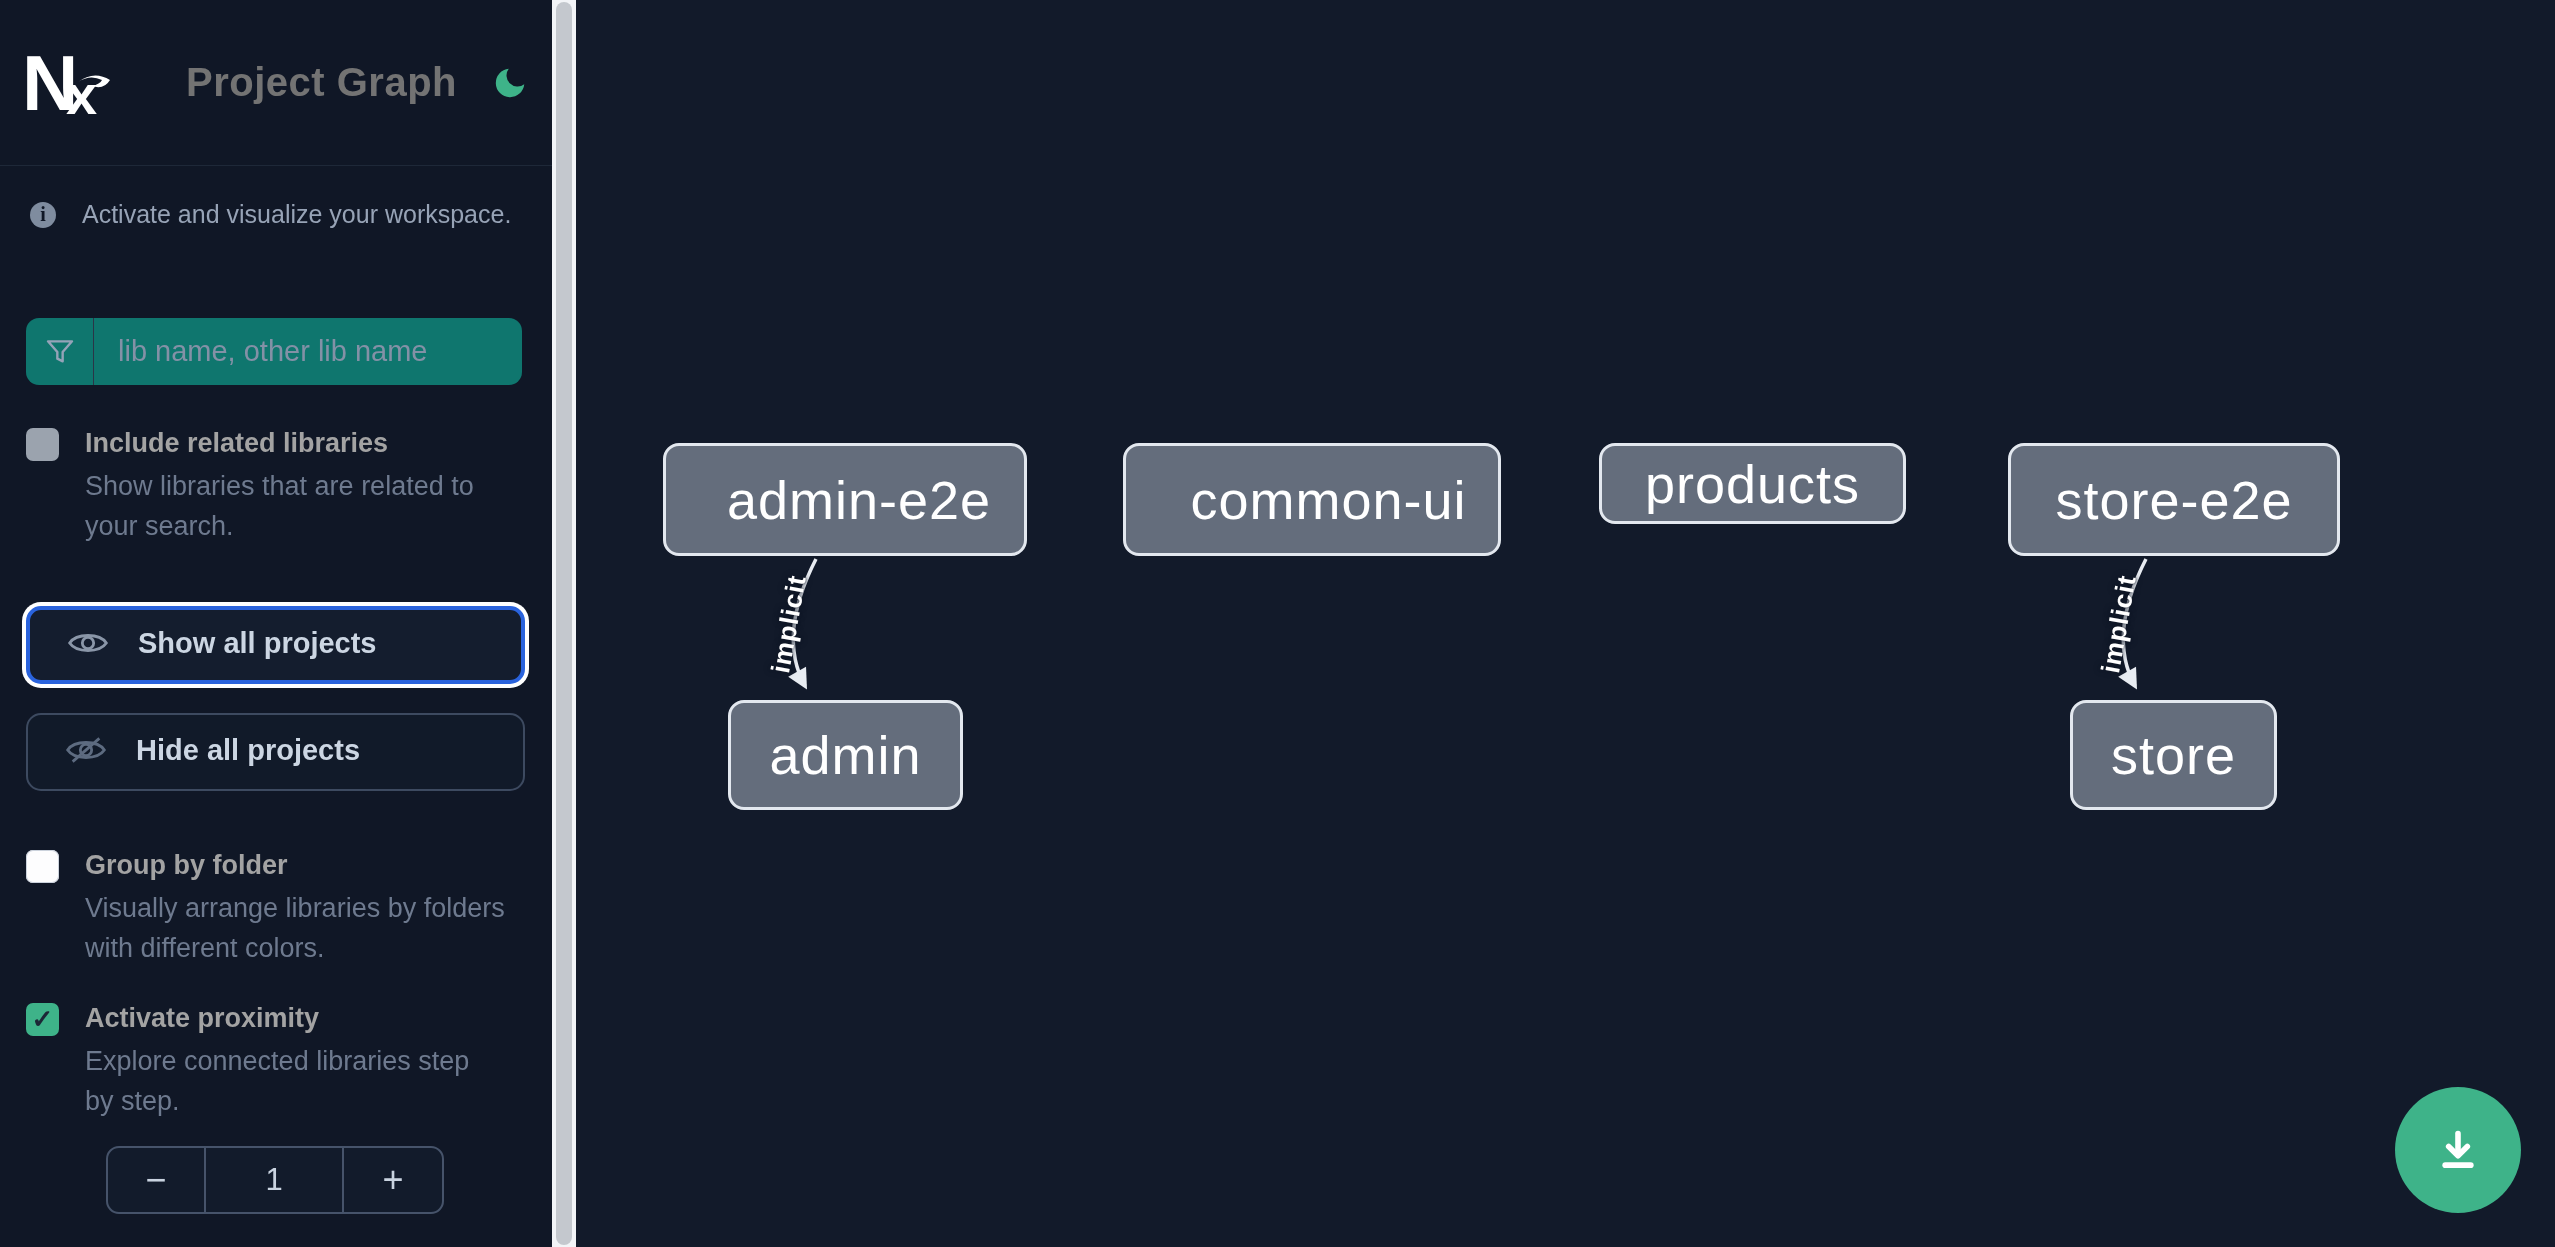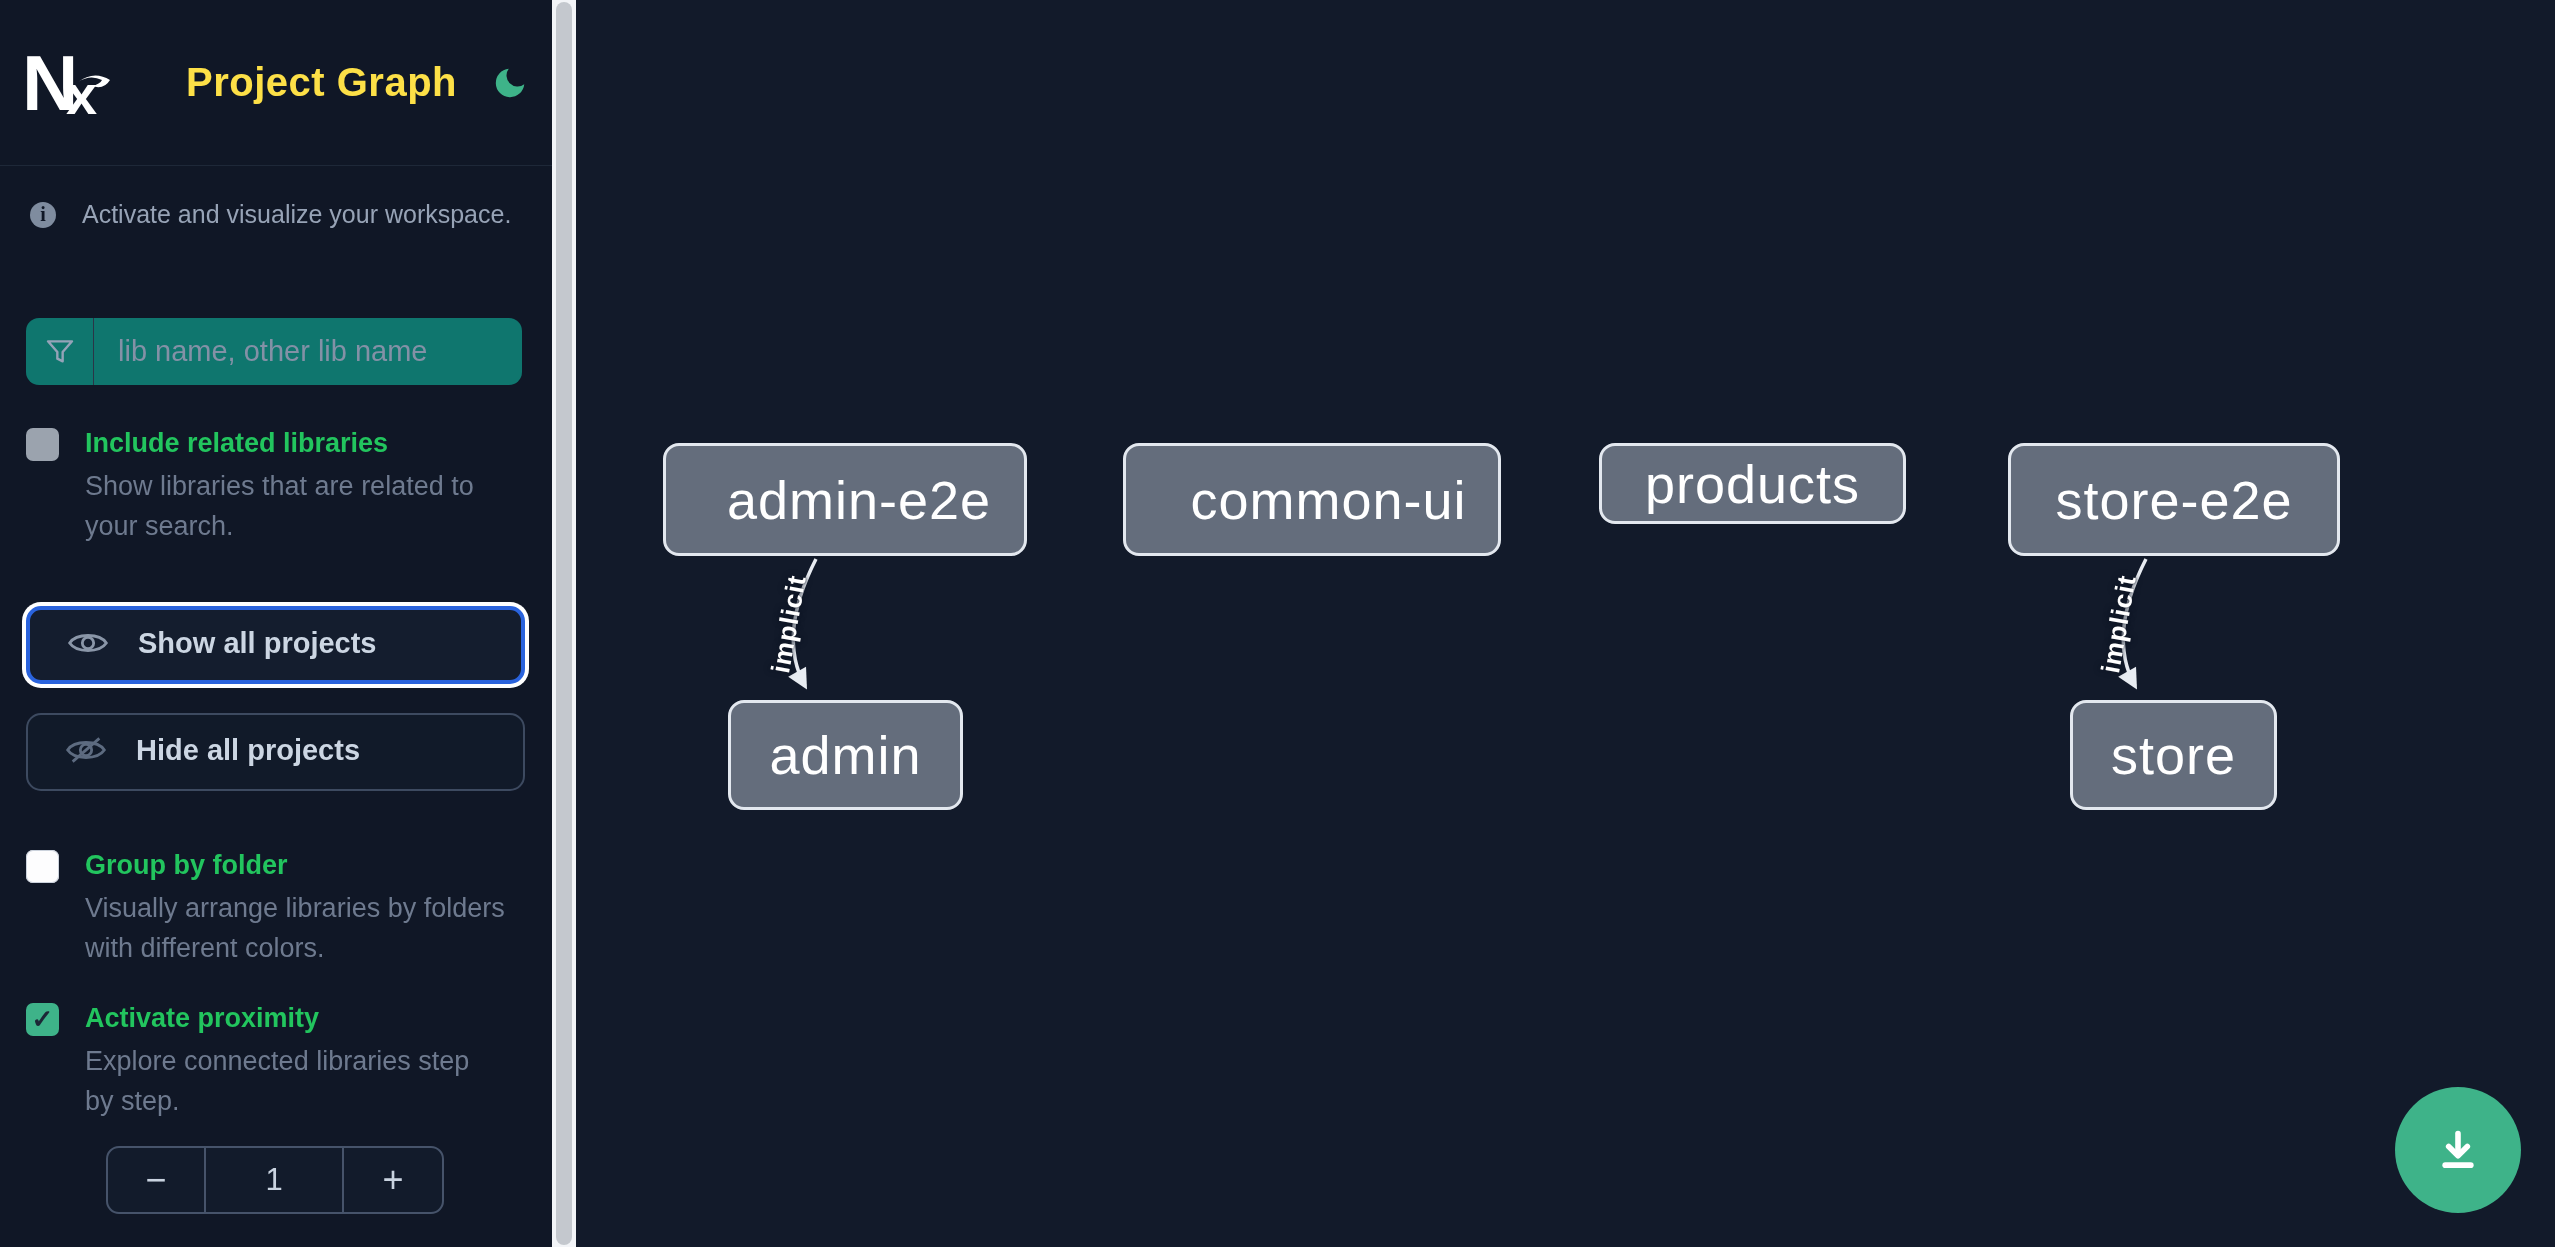--- a/index.html
+++ b/index.html
@@ -10,21 +10,21 @@
   .sidebar {
     position:absolute; left:0; top:0; width:576px; height:1247px;
     background:#101726; z-index:2;
   }
   .sb-header {
     position:absolute; left:0; top:0; width:100%; height:166px;
     display:flex; align-items:center; padding:0 44px 0 26px;
     border-bottom:1px solid #1e2838;
   }
   .logo { width:94px; height:66px; flex:0 0 auto; }
-  .app-title { color:#fde047; font-size:40px; font-weight:700; margin-left:66px; letter-spacing:.5px; }
+  .app-title { color:#737373; font-size:40px; font-weight:700; margin-left:66px; letter-spacing:.5px; }
   .theme-toggle { margin-left:auto; width:44px; height:44px; cursor:pointer; display:flex; align-items:center; justify-content:center; }
 
   .tagline-row { position:absolute; left:30px; top:200px; display:flex; align-items:center; gap:26px; width:500px; }
   .info-icon { width:26px; height:26px; border-radius:50%; background:#7f8c9f; color:#101726;
     font-size:20px; font-weight:700; display:flex; align-items:center; justify-content:center; font-family:"Liberation Serif", serif; flex:0 0 auto;}
   .tagline { color:#97a3b6; font-size:25px; }
 
   .search-box {
     position:absolute; left:26px; top:318px; width:496px; height:67px;
     background:#0f766e; border-radius:13px; display:flex; align-items:stretch; overflow:hidden;
@@ -36,21 +36,21 @@
   }
   .search-input::placeholder { color:#8391a6; }
 
   .toggle-row { position:absolute; left:26px; width:500px; display:flex; align-items:flex-start; }
   .cbx { width:33px; height:33px; border-radius:7px; flex:0 0 auto; margin-top:2px; cursor:pointer;
     display:flex; align-items:center; justify-content:center; font-size:26px; font-weight:700; }
   .cbx.gray  { background:#9ba3ae; }
   .cbx.white { background:#fdfdfe; box-shadow:0 0 0 1px #cbd2dc inset; }
   .cbx.green { background:#3eb389; color:#1c2736; }
   .toggle-texts { margin-left:26px; }
-  .toggle-label { color:#22c55e; font-size:27px; font-weight:700; line-height:34px; }
+  .toggle-label { color:#a3a3a3; font-size:27px; font-weight:700; line-height:34px; }
   .toggle-desc  { color:#6e7a8f; font-size:27px; line-height:40px; margin-top:6px; max-width:420px; }
 
   .sb-btn {
     position:absolute; left:26px; width:499px; height:78px; border-radius:15px;
     display:flex; align-items:center; padding:0 0 4px 38px; cursor:pointer;
     background:#111a29; border:2px solid #3d4a60;
   }
   .sb-btn .btn-label { color:#ccd6e3; font-size:29px; font-weight:700; margin-left:30px; }
   .sb-btn.focused {
     background:#141d2e; border:4px solid #2a63dd;

